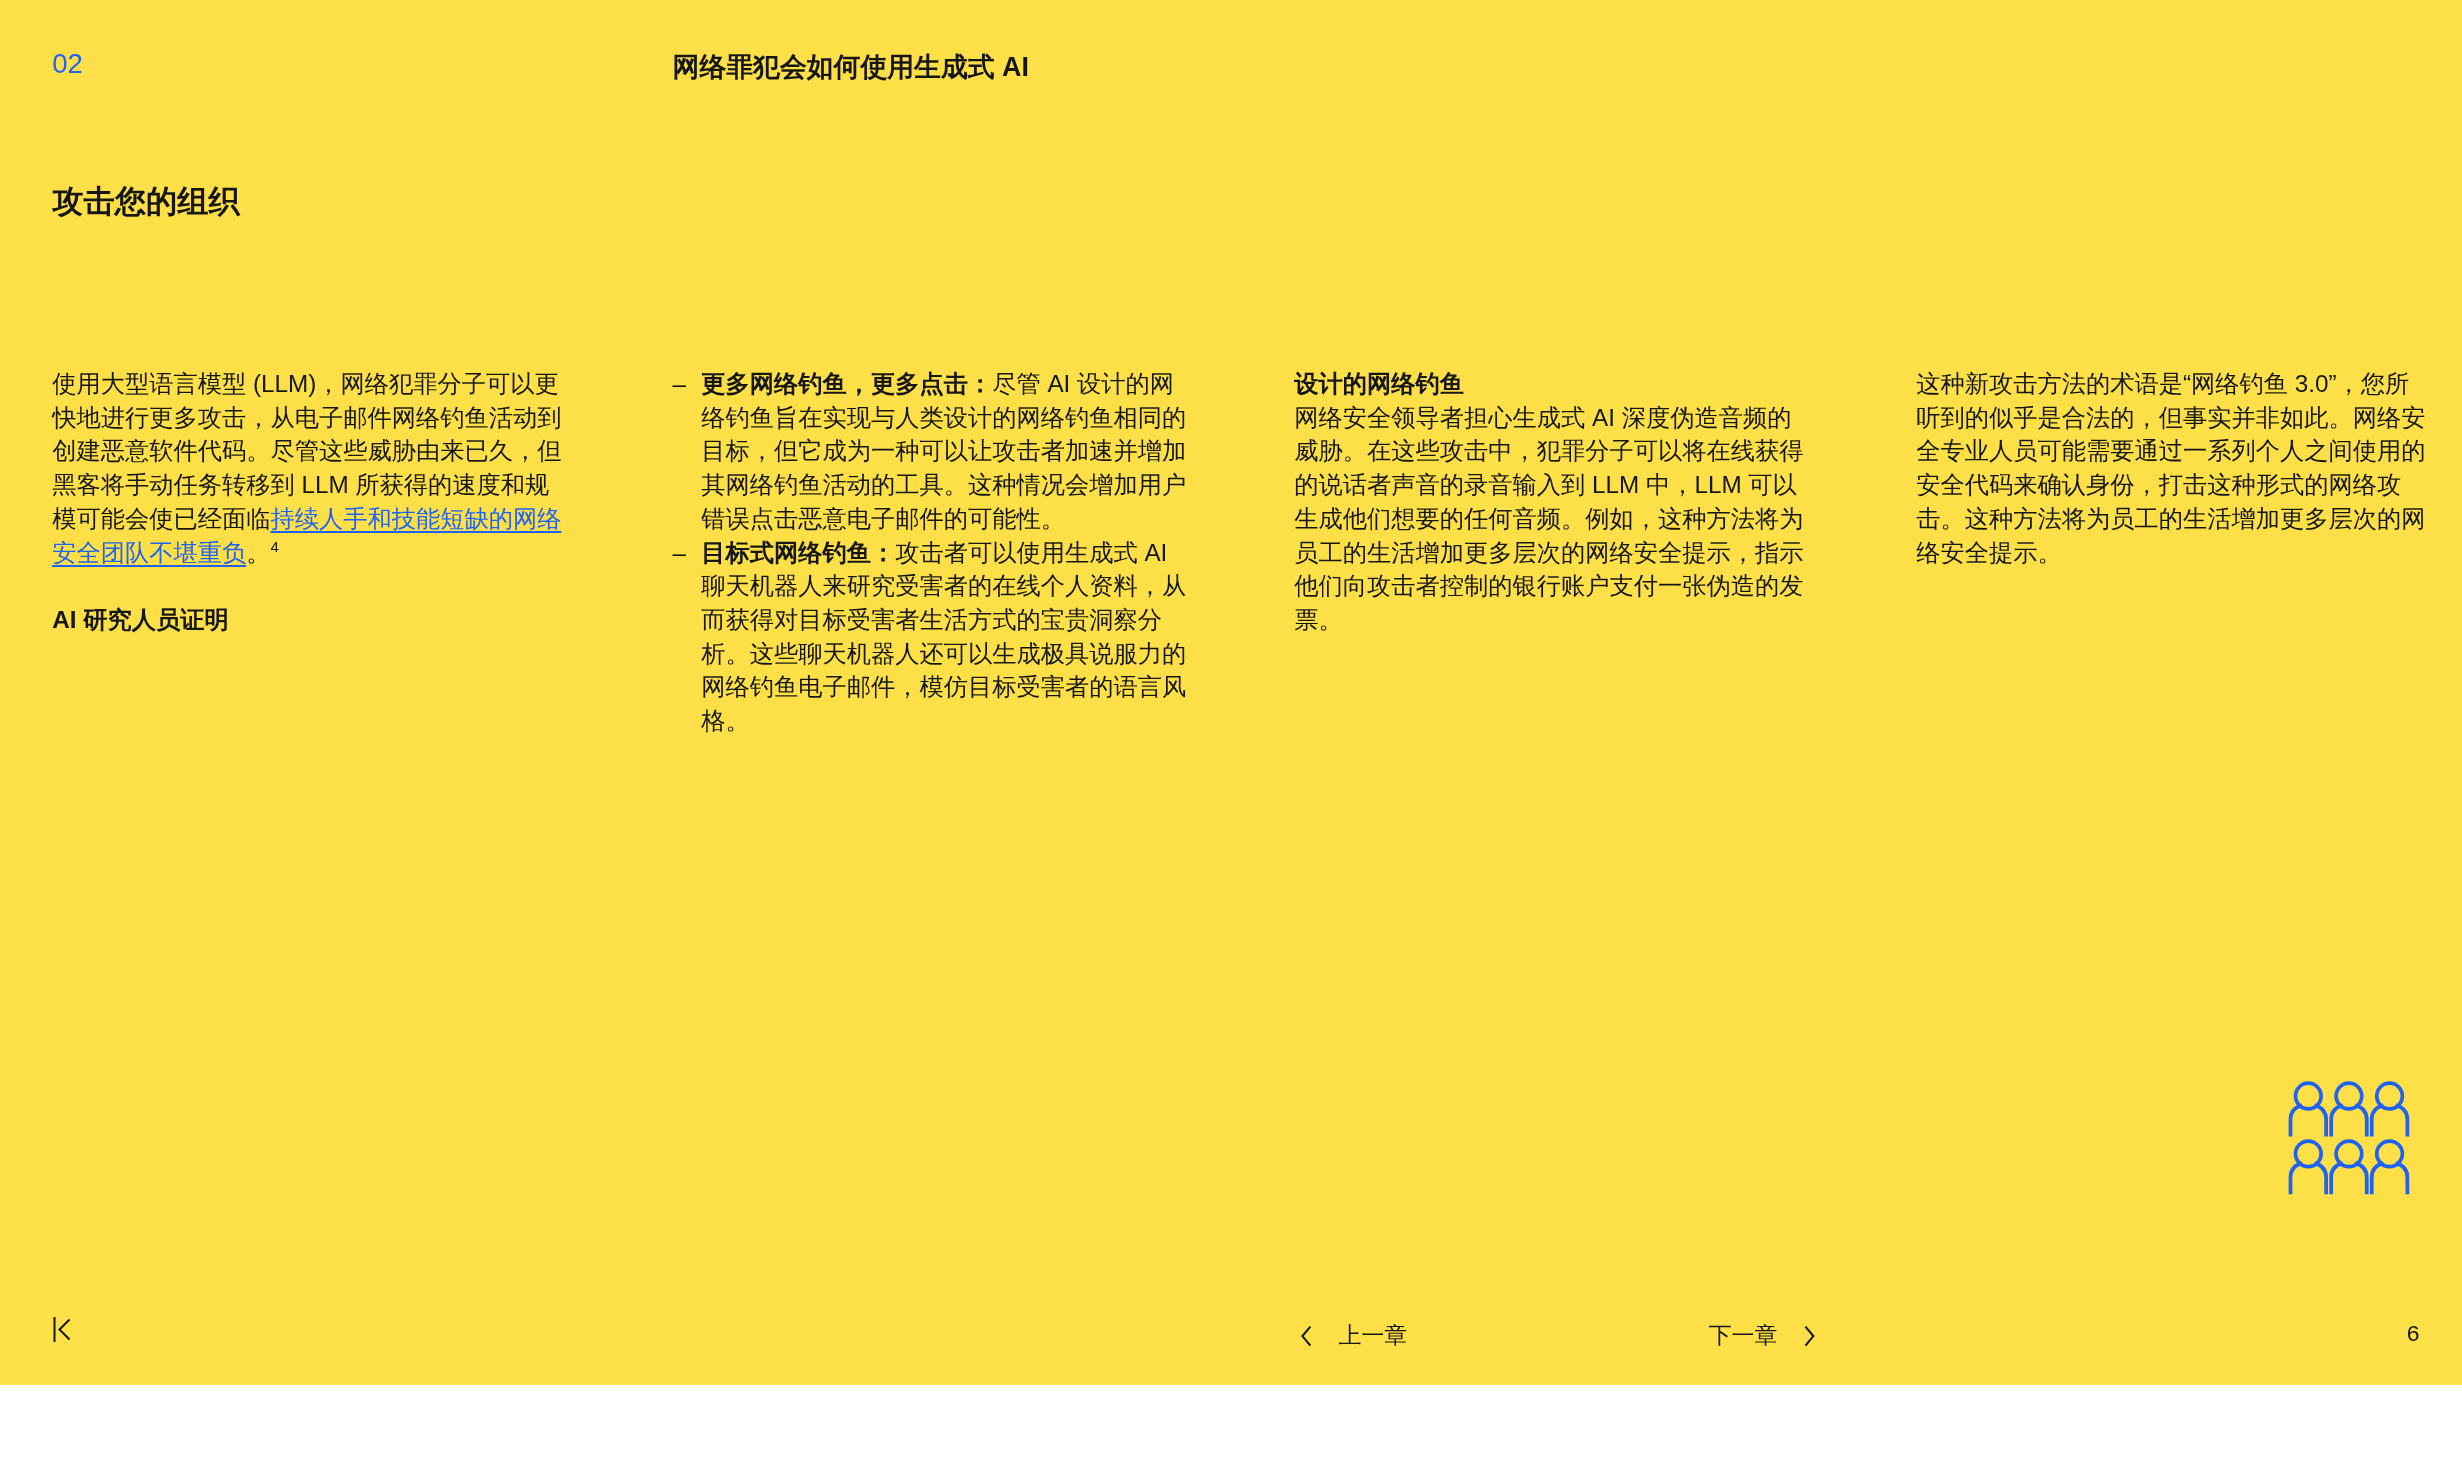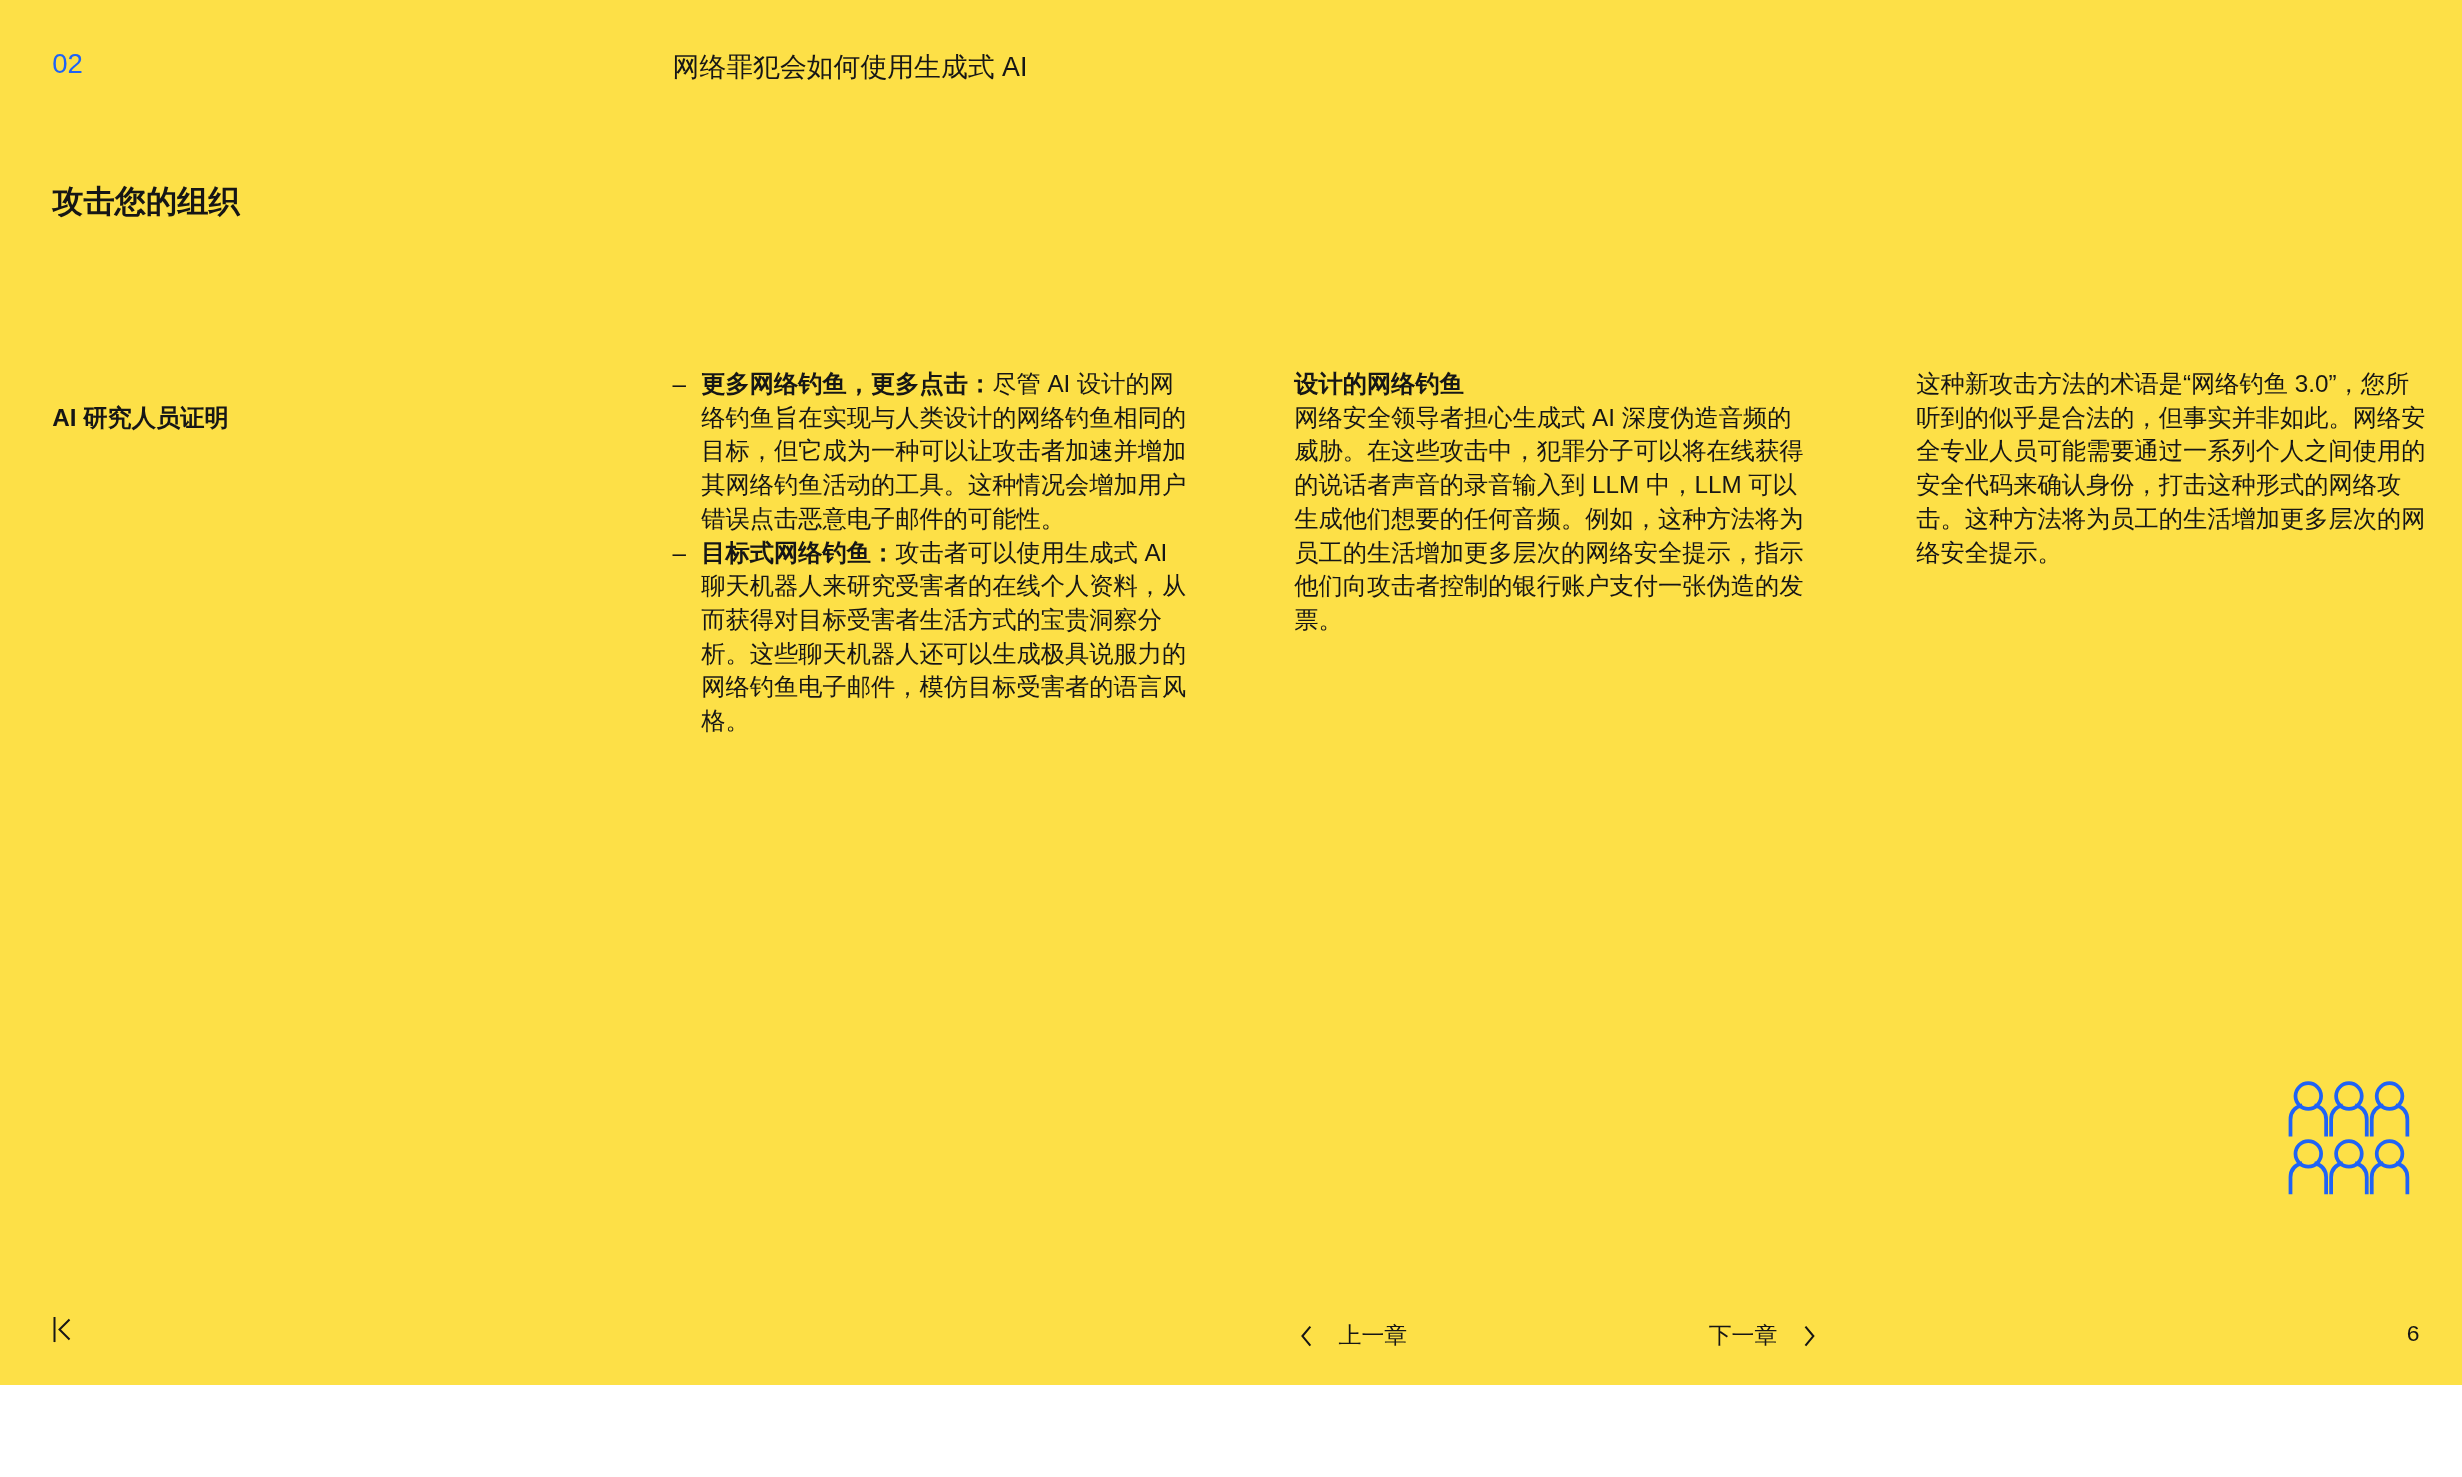--- a/index.html
+++ b/index.html
@@ -12,21 +12,21 @@
     color:#161616;
     overflow:hidden;
   }
   
   .page-label{
     position:absolute; left:2.12vw; top:1.95vw;
     font-size:1.12vw; color:#1f63f6; font-weight:400;
   }
   .header-title{
     position:absolute; left:27.32vw; top:2.0vw;
-    font-size:1.09vw; font-weight:400; color:#161616;
+    font-size:1.09vw; font-weight:700; color:#161616;
   }
   .section-title{
     position:absolute; left:2.12vw; top:7.35vw;
     font-size:1.27vw; font-weight:700; color:#161616;
   }
   
   .col{
     position:absolute; top:14.91vw; width:21.0vw;
     font-size:0.985vw; line-height:1.39;
     color:#161616; text-align:left;
@@ -75,20 +75,21 @@
 </head>
 <body>
 
 <div class="page">
 
   <div class="page-label">02</div>
   <div class="header-title">网络罪犯会如何使用生成式 AI</div>
   <div class="section-title">攻击您的组织</div>
 
   <div class="col col-1">
+    <p><span>使用大型语言模型 (LLM)，网络犯罪分子可以更快地进行更多攻击，从电子邮件网络钓鱼活动到创建恶意软件代码。尽管这些威胁由来已久，但黑客将手动任务转移到 LLM 所获得的速度和规模可能会使已经面临</span><a class="doc-link">持续人手和技能短缺的网络安全团队不堪重负</a><span>。</span><sup class="fn">4</sup></p>
     <h3>AI 研究人员证明</h3>
   </div>
 
   <div class="col col-2">
     <div class="bullet">
       <span class="dash">–</span>
       <p><b class="lead">更多网络钓鱼，更多点击：</b><span>尽管 AI 设计的网络钓鱼旨在实现与人类设计的网络钓鱼相同的目标，但它成为一种可以让攻击者加速并增加其网络钓鱼活动的工具。这种情况会增加用户错误点击恶意电子邮件的可能性。</span></p>
     </div>
     <div class="bullet">
       <span class="dash">–</span>

